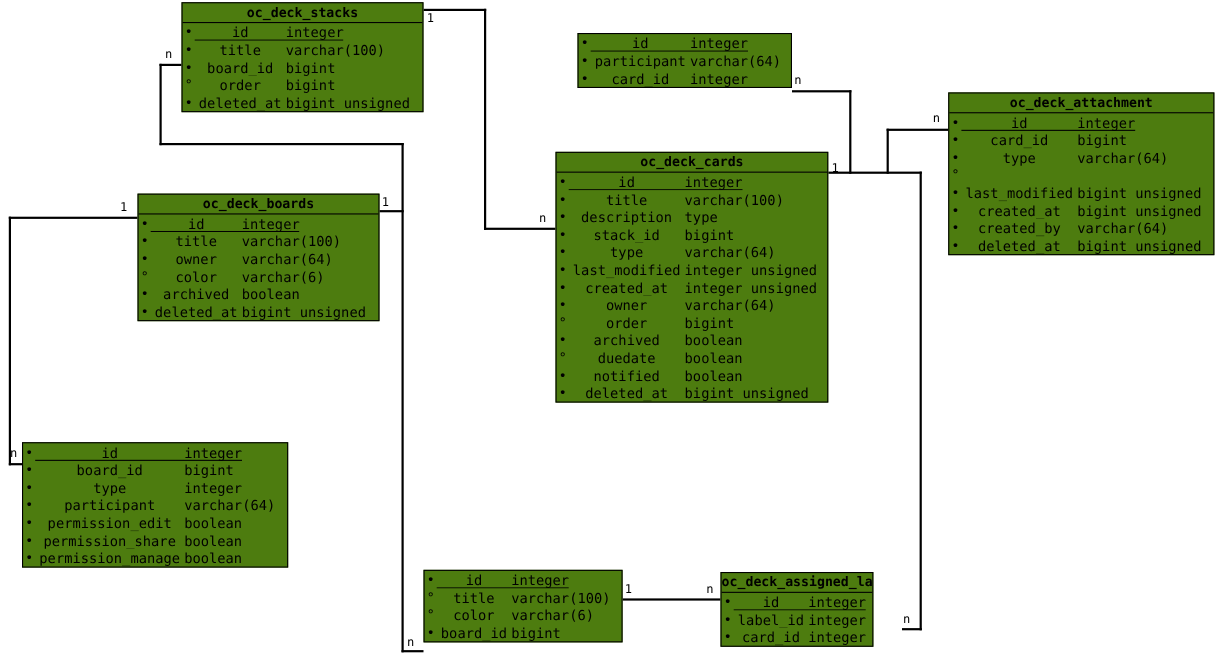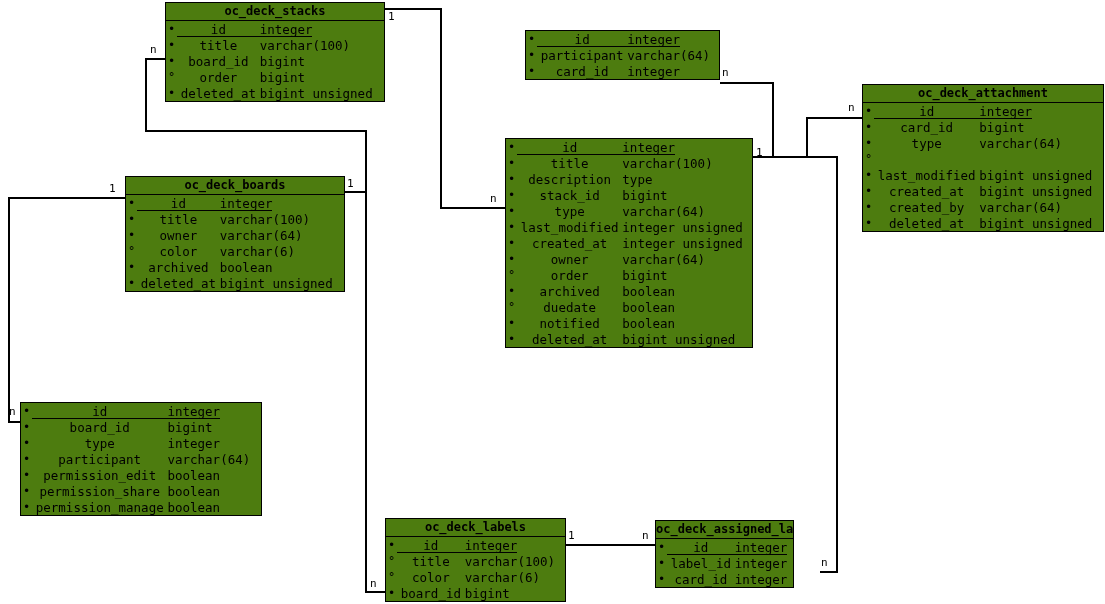--- a/index.html
+++ b/index.html
@@ -100,20 +100,21 @@
     <div class="thead">oc_deck_boards</div>
     <div class="trow"><span class="bullet">•</span><span class="fl pk"><span class="fname">id</span><span class="ftype">integer</span></span></div>
     <div class="trow"><span class="bullet">•</span><span class="fl"><span class="fname">title</span><span class="ftype">varchar(100)</span></span></div>
     <div class="trow"><span class="bullet">•</span><span class="fl"><span class="fname">owner</span><span class="ftype">varchar(64)</span></span></div>
     <div class="trow"><span class="bullet">°</span><span class="fl"><span class="fname">color</span><span class="ftype">varchar(6)</span></span></div>
     <div class="trow"><span class="bullet">•</span><span class="fl"><span class="fname">archived</span><span class="ftype">boolean</span></span></div>
     <div class="trow"><span class="bullet">•</span><span class="fl"><span class="fname">deleted_at</span><span class="ftype">bigint unsigned</span></span></div>
   </div>
 
   <div class="table" style="left:505px;top:138px;width:248px;--nw:14ch">
+    <div class="thead">oc_deck_cards</div>
     <div class="trow"><span class="bullet">•</span><span class="fl pk"><span class="fname">id</span><span class="ftype">integer</span></span></div>
     <div class="trow"><span class="bullet">•</span><span class="fl"><span class="fname">title</span><span class="ftype">varchar(100)</span></span></div>
     <div class="trow"><span class="bullet">•</span><span class="fl"><span class="fname">description</span><span class="ftype">type</span></span></div>
     <div class="trow"><span class="bullet">•</span><span class="fl"><span class="fname">stack_id</span><span class="ftype">bigint</span></span></div>
     <div class="trow"><span class="bullet">•</span><span class="fl"><span class="fname">type</span><span class="ftype">varchar(64)</span></span></div>
     <div class="trow"><span class="bullet">•</span><span class="fl"><span class="fname">last_modified</span><span class="ftype">integer unsigned</span></span></div>
     <div class="trow"><span class="bullet">•</span><span class="fl"><span class="fname">created_at</span><span class="ftype">integer unsigned</span></span></div>
     <div class="trow"><span class="bullet">•</span><span class="fl"><span class="fname">owner</span><span class="ftype">varchar(64)</span></span></div>
     <div class="trow"><span class="bullet">°</span><span class="fl"><span class="fname">order</span><span class="ftype">bigint</span></span></div>
     <div class="trow"><span class="bullet">•</span><span class="fl"><span class="fname">archived</span><span class="ftype">boolean</span></span></div>
@@ -126,21 +127,20 @@
     <div class="trow"><span class="bullet">•</span><span class="fl pk"><span class="fname">id</span><span class="ftype">integer</span></span></div>
     <div class="trow"><span class="bullet">•</span><span class="fl"><span class="fname">board_id</span><span class="ftype">bigint</span></span></div>
     <div class="trow"><span class="bullet">•</span><span class="fl"><span class="fname">type</span><span class="ftype">integer</span></span></div>
     <div class="trow"><span class="bullet">•</span><span class="fl"><span class="fname">participant</span><span class="ftype">varchar(64)</span></span></div>
     <div class="trow"><span class="bullet">•</span><span class="fl"><span class="fname">permission_edit</span><span class="ftype">boolean</span></span></div>
     <div class="trow"><span class="bullet">•</span><span class="fl"><span class="fname">permission_share</span><span class="ftype">boolean</span></span></div>
     <div class="trow"><span class="bullet">•</span><span class="fl"><span class="fname">permission_manage</span><span class="ftype">boolean</span></span></div>
   </div>
 
   <div class="table" style="left:385px;top:518px;width:181px;--nw:9ch">
-    <div class="thead">oc_deck_labels</div>
     <div class="trow"><span class="bullet">•</span><span class="fl pk"><span class="fname">id</span><span class="ftype">integer</span></span></div>
     <div class="trow"><span class="bullet">°</span><span class="fl"><span class="fname">title</span><span class="ftype">varchar(100)</span></span></div>
     <div class="trow"><span class="bullet">°</span><span class="fl"><span class="fname">color</span><span class="ftype">varchar(6)</span></span></div>
     <div class="trow"><span class="bullet">•</span><span class="fl"><span class="fname">board_id</span><span class="ftype">bigint</span></span></div>
   </div>
 
   <div class="table" style="left:655px;top:520px;width:139px;--nw:9ch">
     <div class="thead">oc_deck_assigned_labels</div>
     <div class="trow"><span class="bullet">•</span><span class="fl pk"><span class="fname">id</span><span class="ftype">integer</span></span></div>
     <div class="trow"><span class="bullet">•</span><span class="fl"><span class="fname">label_id</span><span class="ftype">integer</span></span></div>

